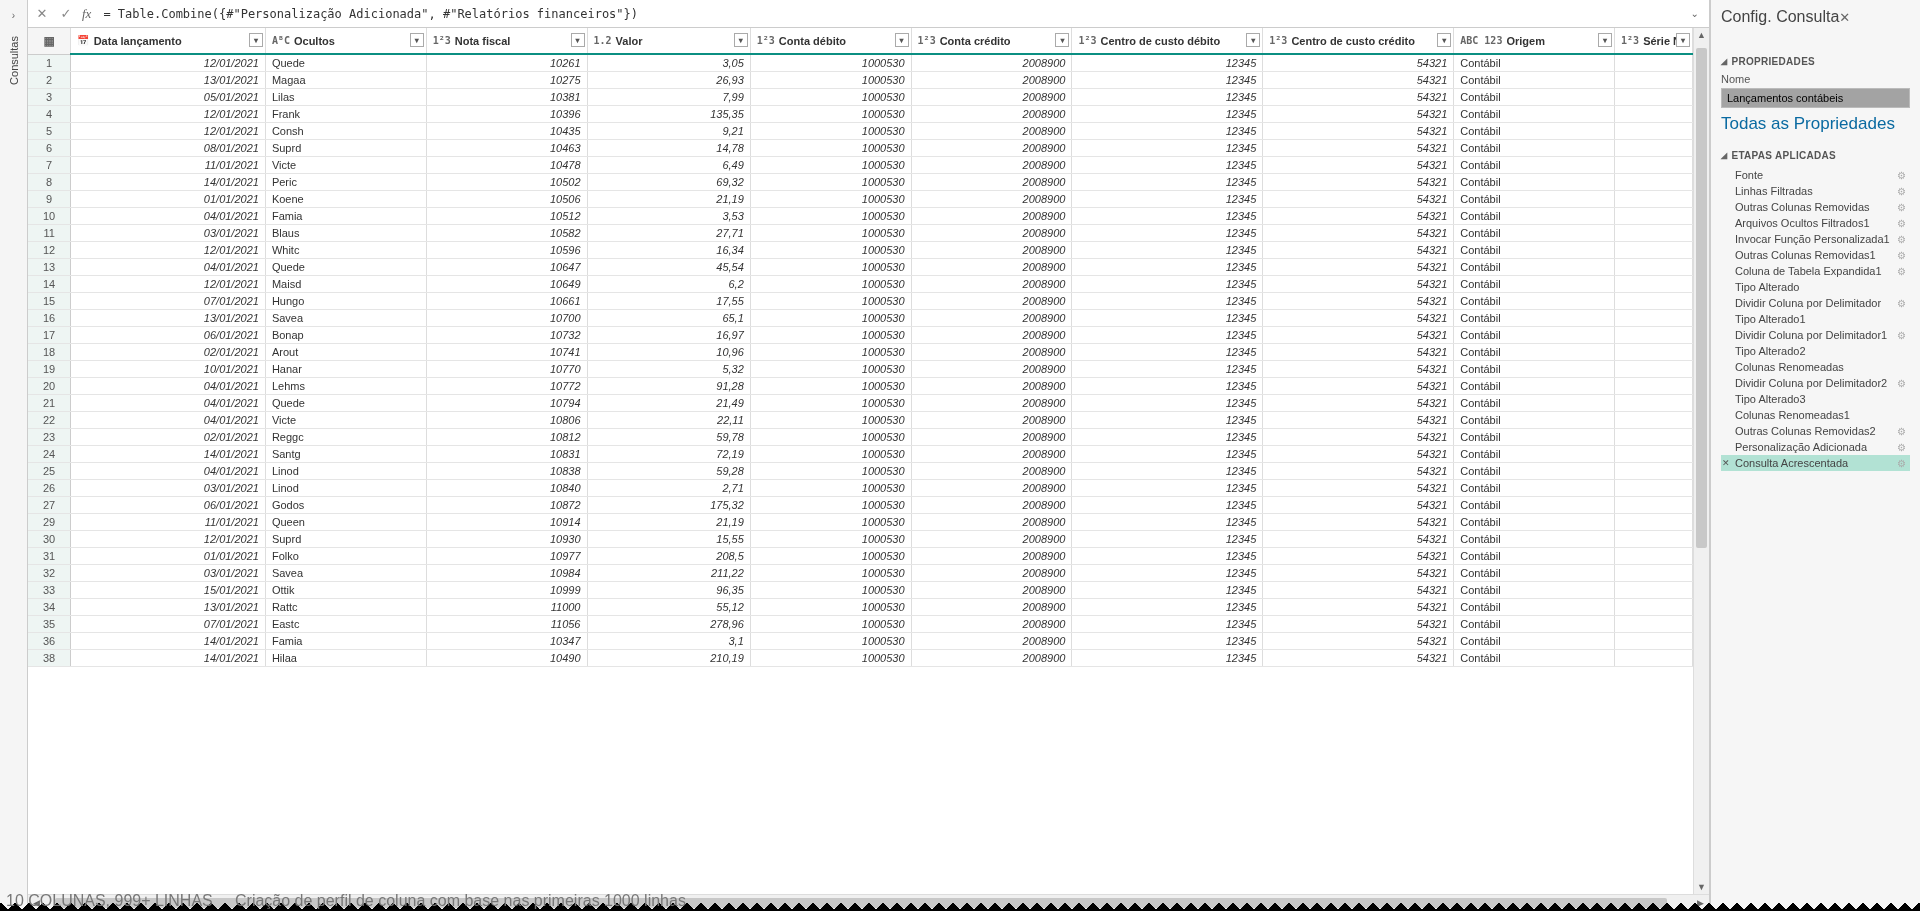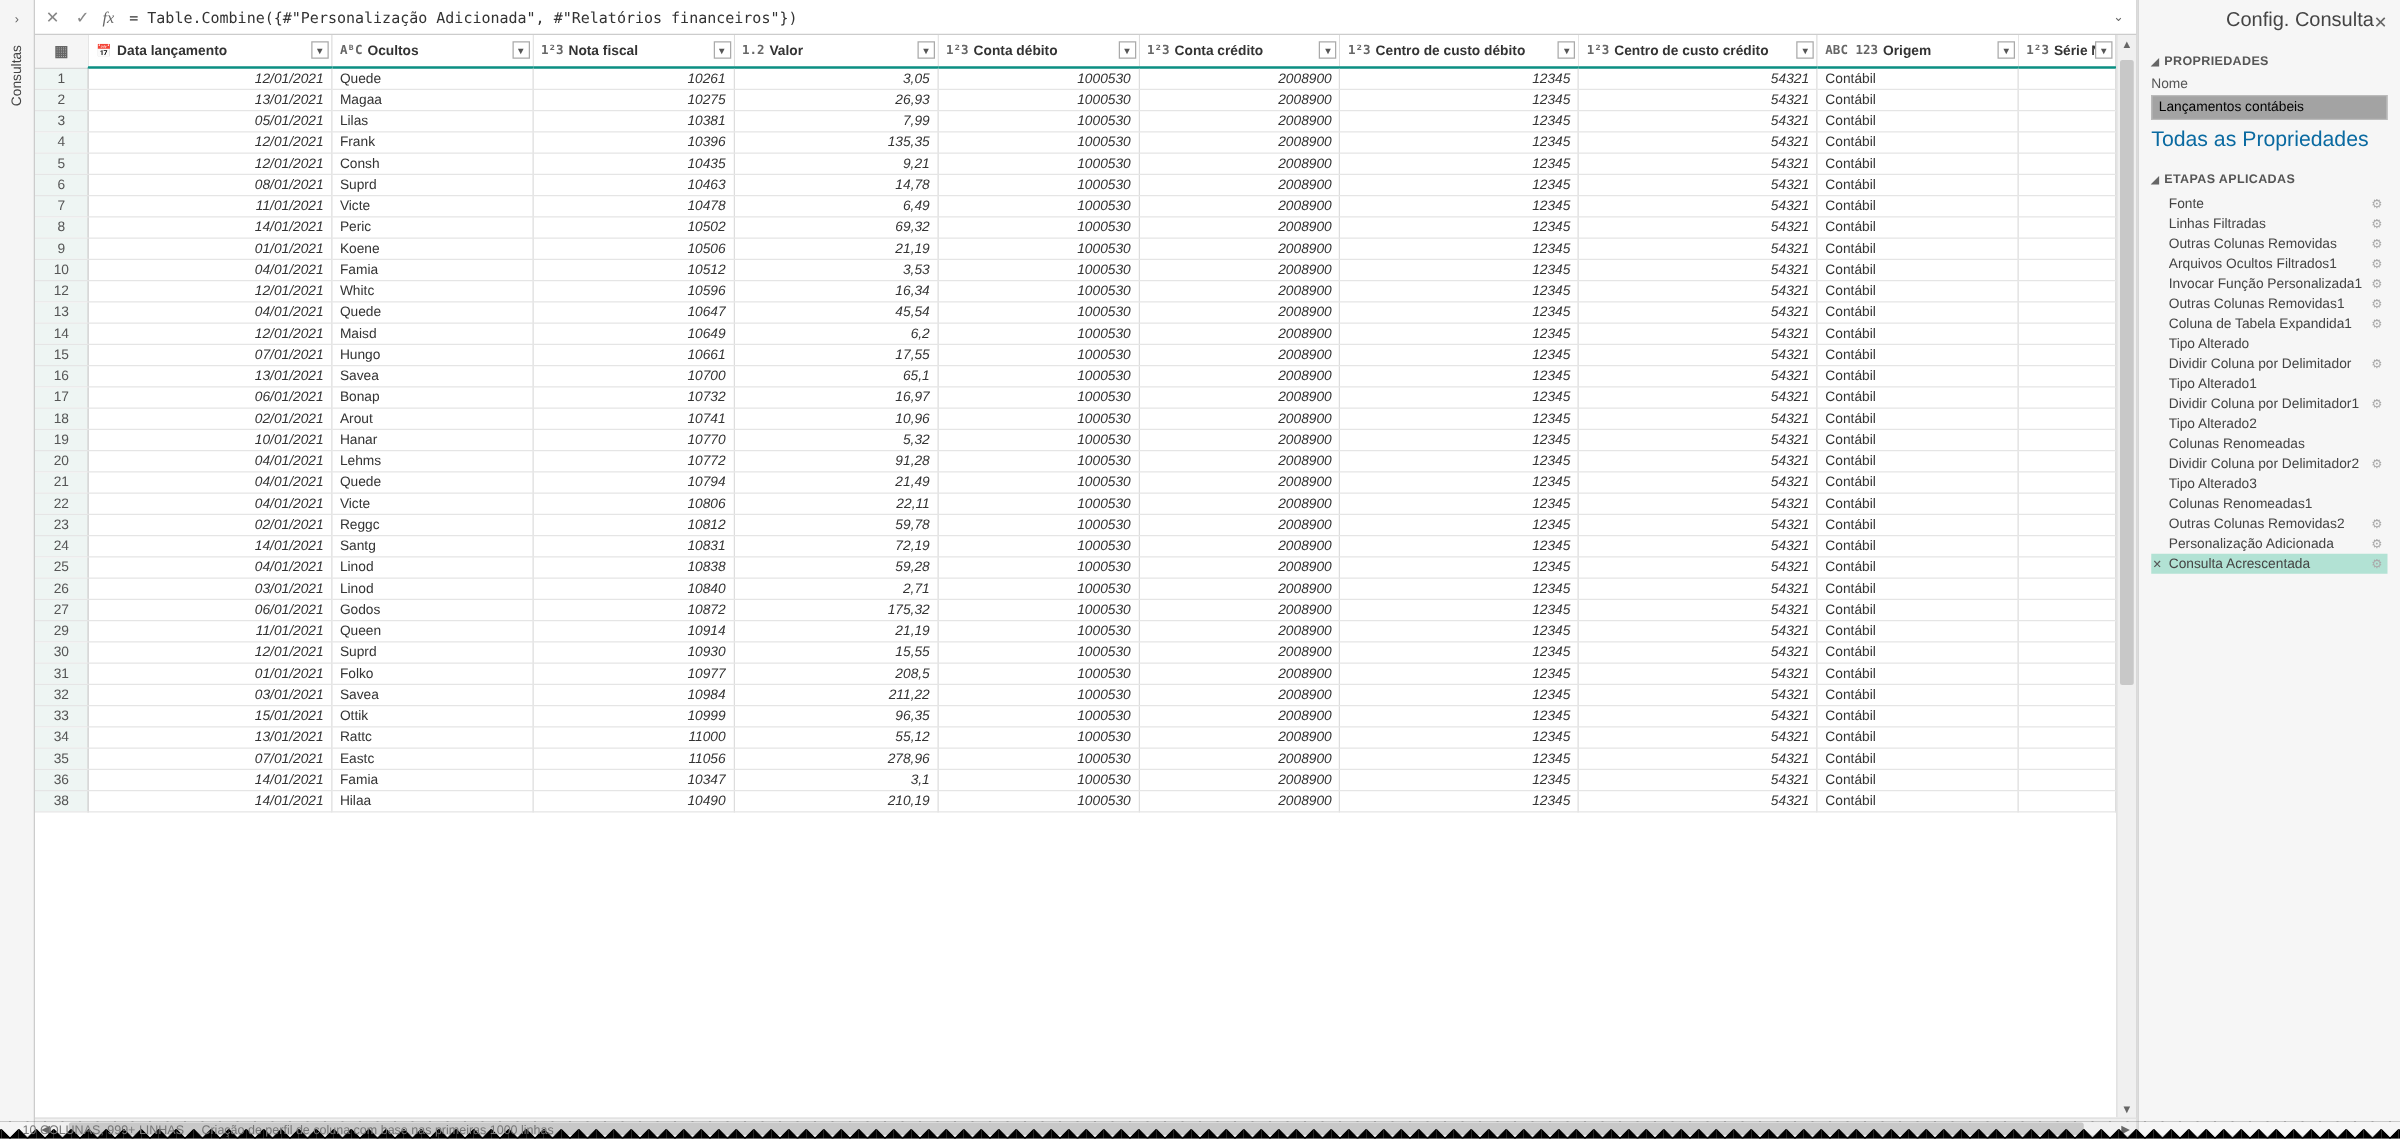--- a/index.html
+++ b/index.html
@@ -46,41 +46,41 @@
   .varrow.up{top:2px;} .varrow.down{bottom:2px;}
 
   
   .hscroll { height:17px; background:#f0f0f0; border-top:1px solid #ddd; display:flex; align-items:center; position:relative;}
   .harrow{ width:17px; text-align:center; font-size:9px; color:#666;}
   .htrack{ flex:1; position:relative; height:100%;}
   .hthumb{ position:absolute; left:10px; right:25px; top:3px; bottom:3px; background:#c8c8c8; border-radius:2px;}
 
   
   .right-panel { width: 210px; background:#f6f6f6; border-left:1px solid #ccc; display:flex; flex-direction:column; padding: 8px 10px; }
-  .rp-header { display:flex; align-items:center; justify-content:flex-end; margin-bottom:12px;}
+  .rp-header { display:flex; align-items:center; justify-content:flex-start; margin-bottom:24px;}
   .rp-title { font-size:16px; font-weight:300; color:#444;}
   .rp-close { font-size:13px; color:#666; cursor:pointer;}
   .rp-section-hdr { font-size:10px; font-weight:bold; color:#555; letter-spacing:0.3px; margin-top:6px; margin-bottom:6px; display:flex; align-items:center; gap:4px;}
   .rp-section-hdr::before{content:"◢"; font-size:8px; color:#666; transform: rotate(0deg); display:inline-block;}
   .rp-input { width:100%; border:1px solid #bbb; padding:3px 5px; font-size:11px; background:#a3a3a3; margin-bottom:6px;}
   .rp-link { color:#0a6aa1; font-size:17px; cursor:pointer; margin-bottom:10px; display:block;}
   .steps { list-style:none; padding:0; margin:0;text-align:right; }
   .steps li { padding:2px 4px 2px 14px; font-size:11px; color:#444; position:relative; cursor:pointer; display:flex; align-items:center; justify-content:space-between;}
   .steps li .gear { font-size:10px; color:#aaa; visibility:visible;}
   .steps li.selected { background:#b2e2d4; }
   .steps li.selected::before { content:"✕"; position:absolute; left:1px; font-size:9px; color:#555;}
   .steps li:not(.has-gear) .gear{visibility:hidden;}
 
   
   .jagged { height: 14px; background:
      linear-gradient(-45deg, #000 6px, transparent 0),
      linear-gradient(45deg, #000 6px, transparent 0);
      background-size: 14px 14px; background-repeat: repeat-x; background-position: bottom;
      width:100%; position:absolute; bottom:0; left:0; pointer-events:none;}
-  .status-overlay { position:absolute; bottom:1px; left:18px; font-size:10px; color:#777; z-index:2;}
+  .status-overlay { position:absolute; bottom:1px; left:6px; font-size:16px; color:#777; z-index:2;}
 </style>
 </head>
 <body>
 
 <div class="app">
 
   <div class="left-rail">
     <div class="left-rail-chev">›</div>
     <div class="left-rail-label">Consultas</div>
   </div>
@@ -310,20 +310,33 @@
                 <td class="num">10512</td>
                 <td class="num">3,53</td>
                 <td class="num">1000530</td>
                 <td class="num">2008900</td>
                 <td class="num">12345</td>
                 <td class="num">54321</td>
                 <td class="txt">Contábil</td>
                 <td class="num"></td>
               </tr>
               <tr>
+                <td class="rownum">11</td>
+                <td class="date">03/01/2021</td>
+                <td class="txt">Blaus</td>
+                <td class="num">10582</td>
+                <td class="num">27,71</td>
+                <td class="num">1000530</td>
+                <td class="num">2008900</td>
+                <td class="num">12345</td>
+                <td class="num">54321</td>
+                <td class="txt">Contábil</td>
+                <td class="num"></td>
+              </tr>
+              <tr>
                 <td class="rownum">12</td>
                 <td class="date">12/01/2021</td>
                 <td class="txt">Whitc</td>
                 <td class="num">10596</td>
                 <td class="num">16,34</td>
                 <td class="num">1000530</td>
                 <td class="num">2008900</td>
                 <td class="num">12345</td>
                 <td class="num">54321</td>
                 <td class="txt">Contábil</td>

